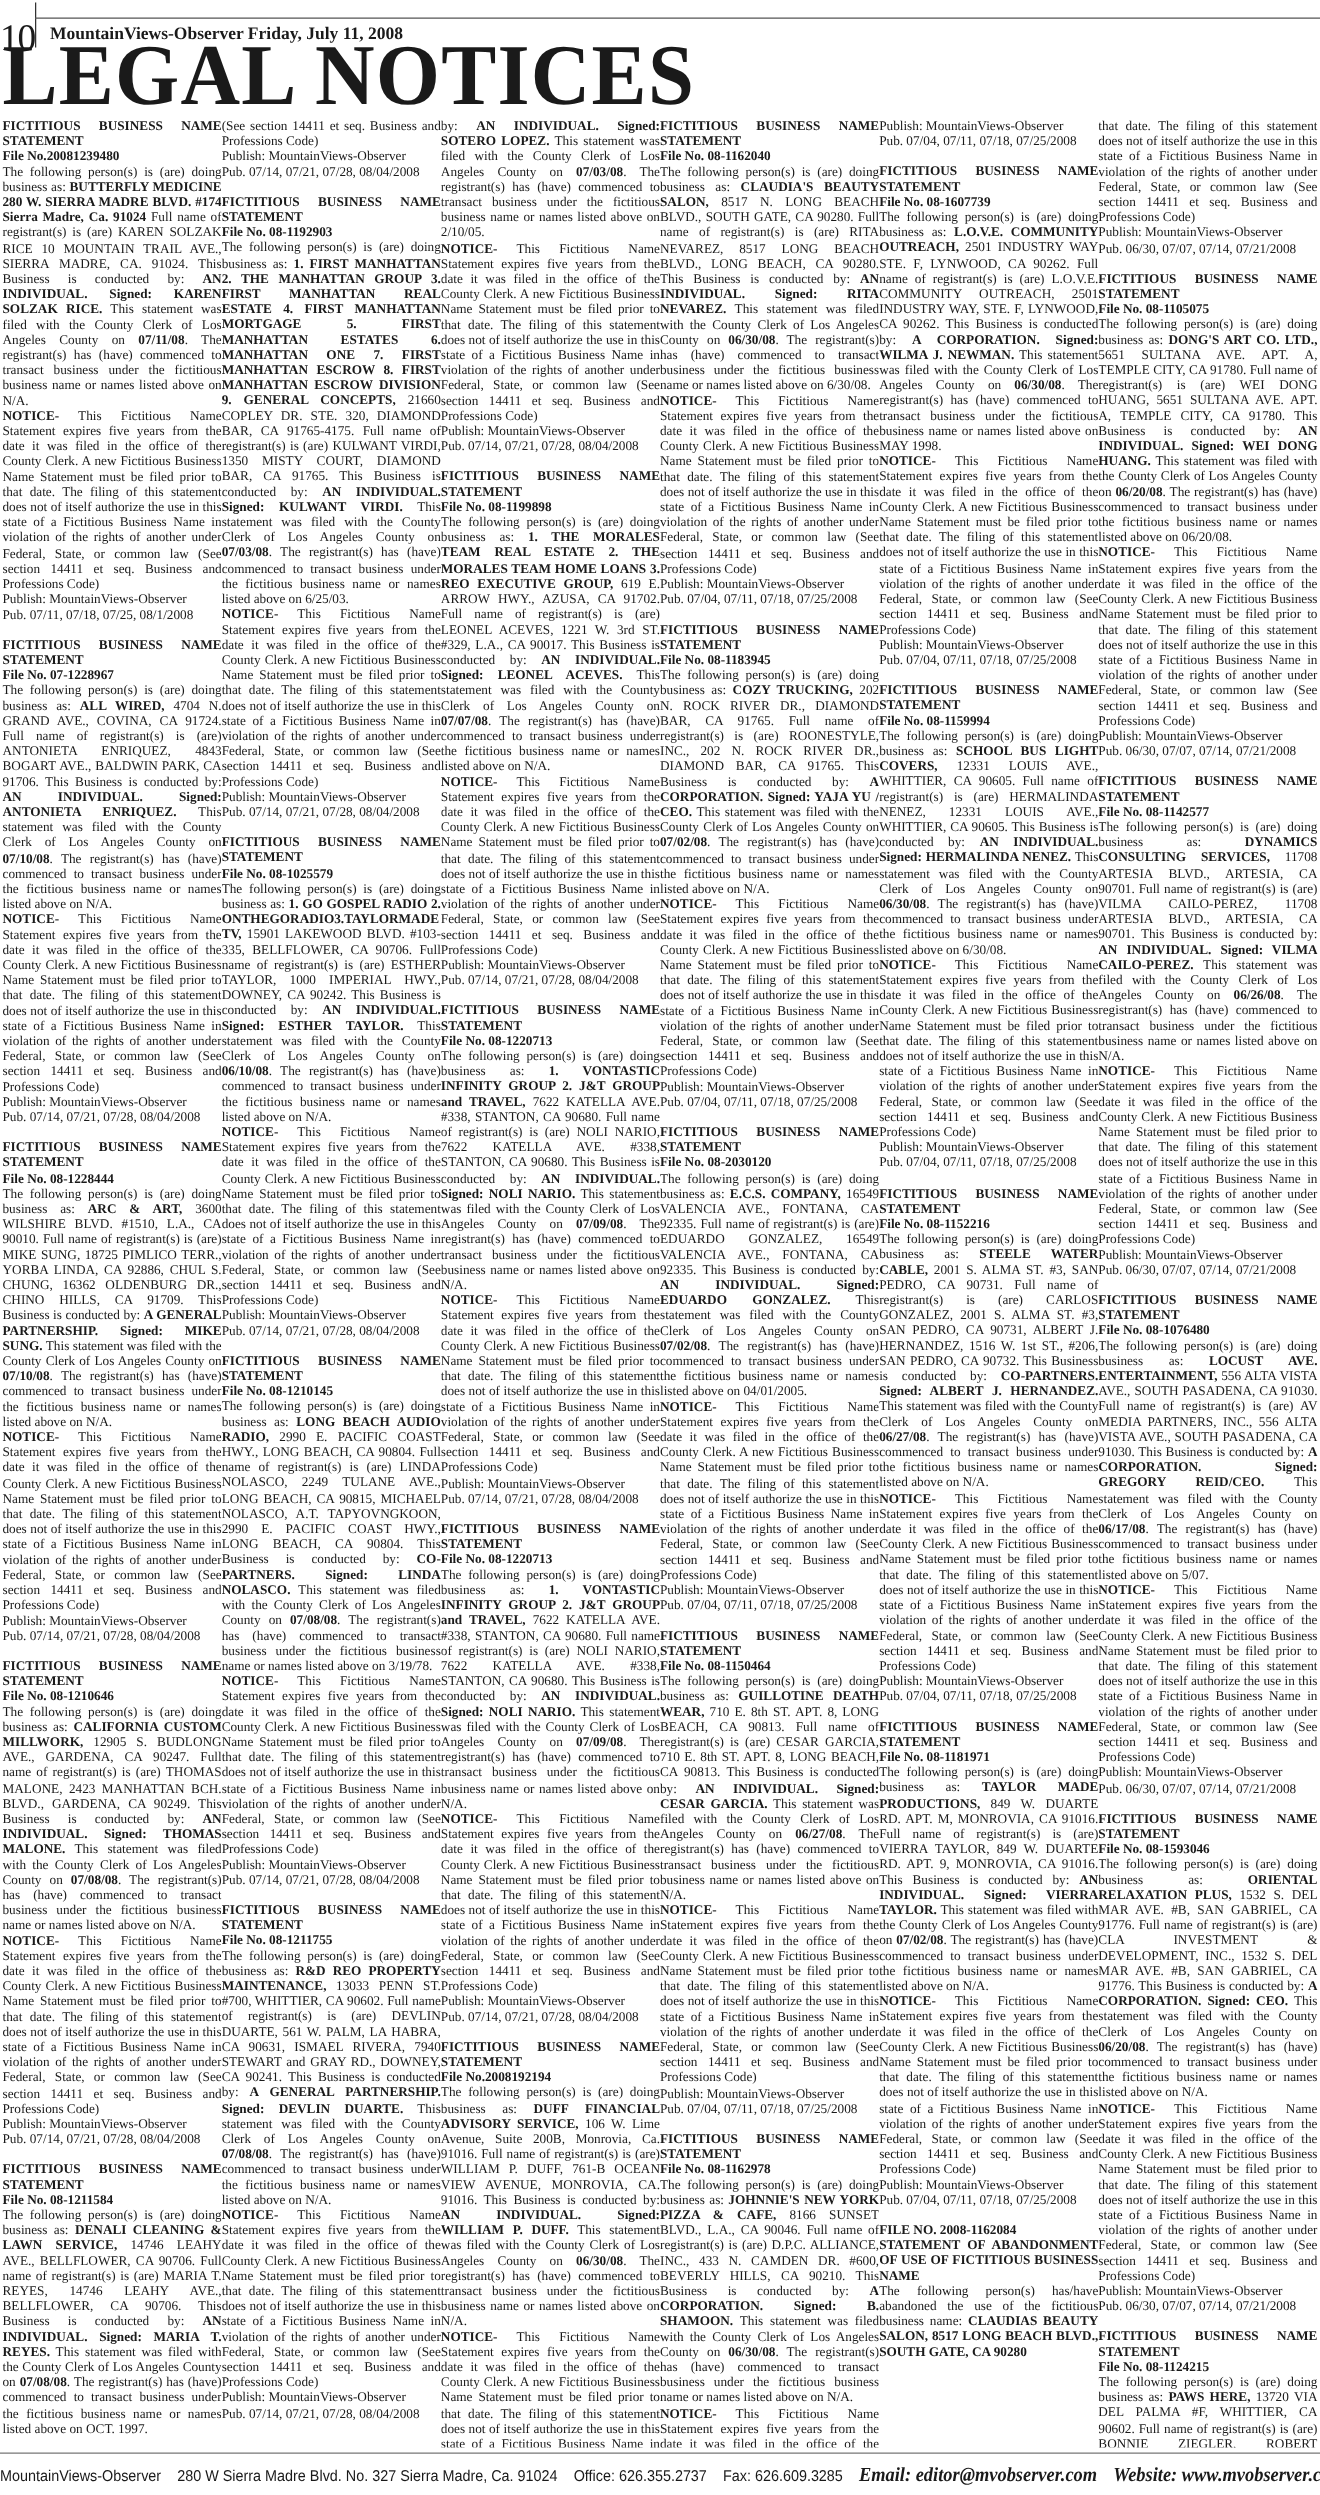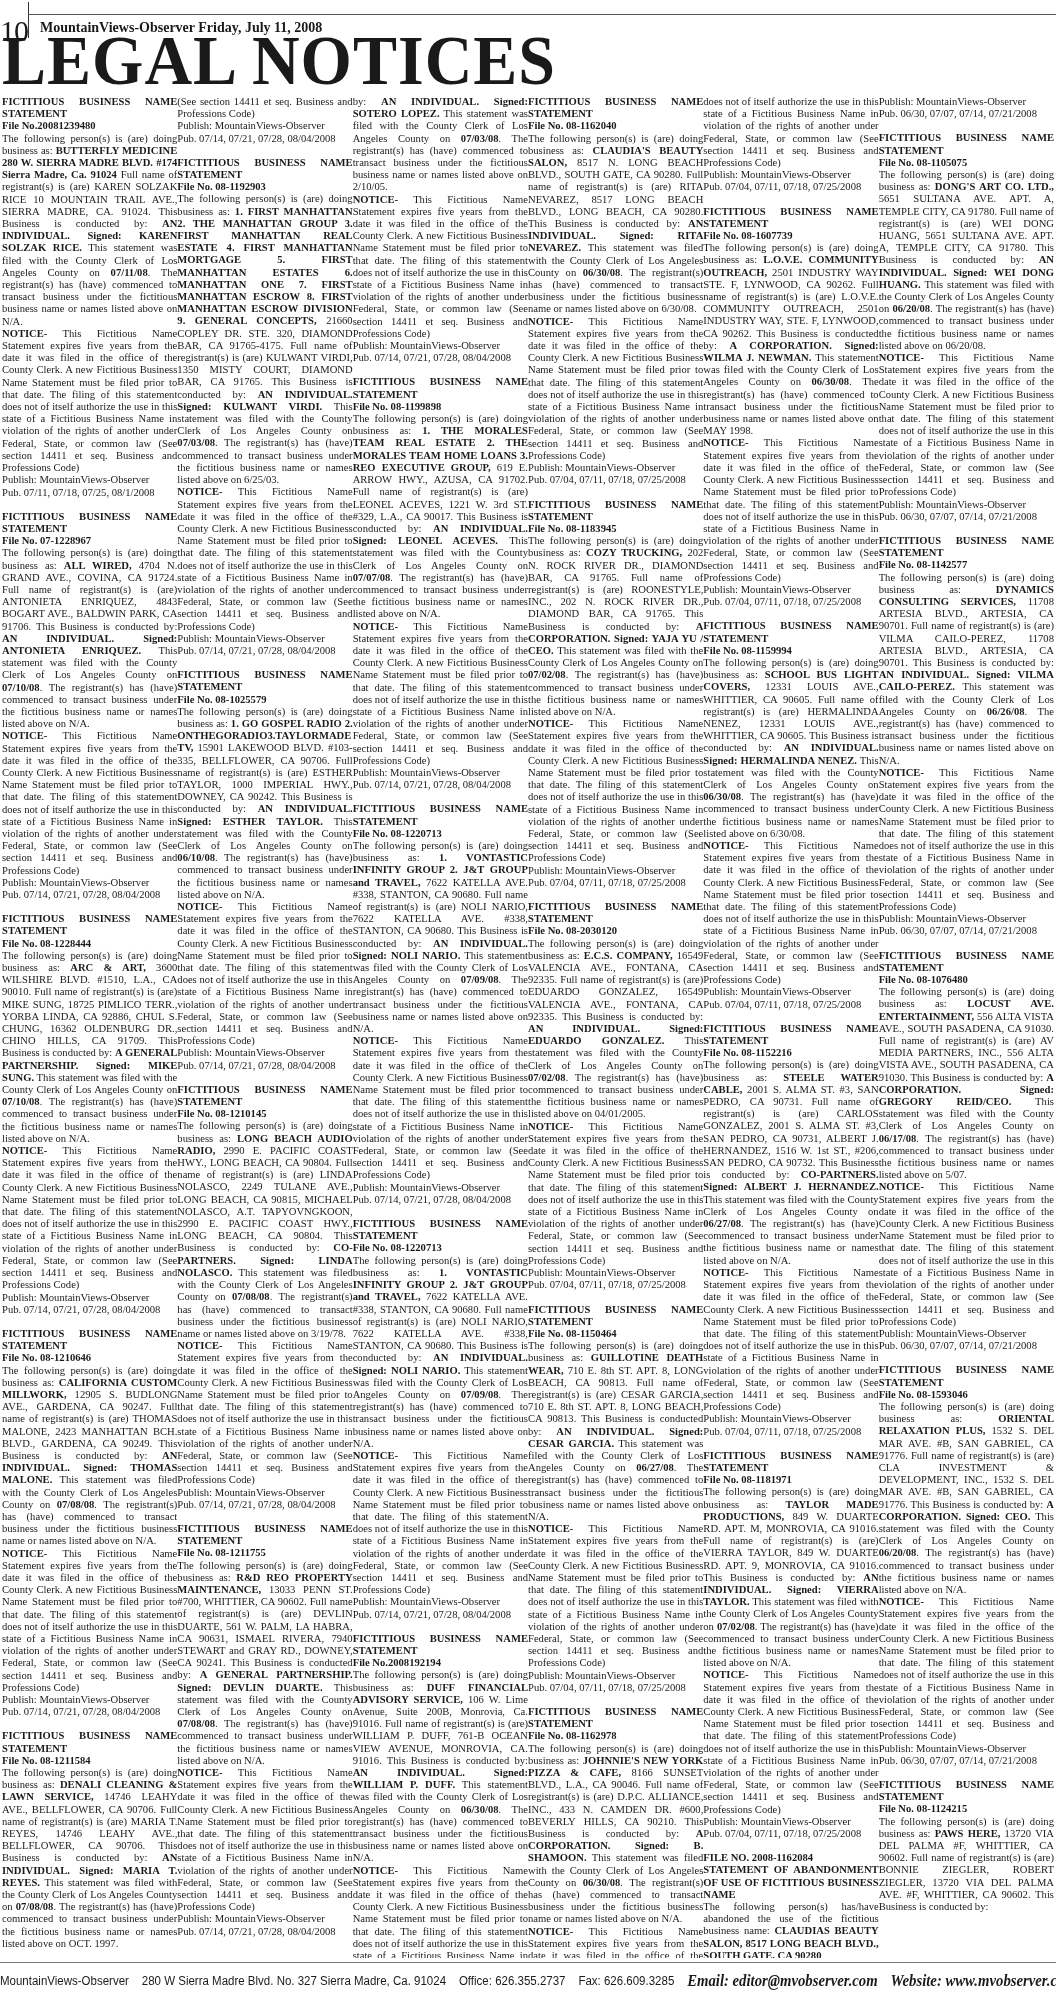--- a/index.html
+++ b/index.html
@@ -183,21 +183,20 @@
       </div>
       <div class="notice">
         <div class="h">FICTITIOUS BUSINESS NAME STATEMENT</div>
         <div class="fn">File No. 08-1162978</div>
         <p><span>The following person(s) is (are) doing business as: </span><b>JOHNNIE'S NEW YORK PIZZA &amp; CAFE,</b><span> 8166 SUNSET BLVD., L.A., CA 90046. Full name of registrant(s) is (are) D.P.C. ALLIANCE, INC., 433 N. CAMDEN DR. #600, BEVERLY HILLS, CA 90210. This Business is conducted by: </span><b>A CORPORATION. Signed: B. SHAMOON.</b><span> This statement was filed with the County Clerk of Los Angeles County on </span><b>06/30/08</b><span>. The registrant(s) has (have) commenced to transact business under the fictitious business name or names listed above on N/A.</span></p>
         <p><b>NOTICE-</b><span> This Fictitious Name Statement expires five years from the date it was filed in the office of the County Clerk. A new Fictitious Business Name Statement must be filed prior to that date. The filing of this statement does not of itself authorize the use in this state of a Fictitious Business Name in violation of the rights of another under Federal, State, or common law (See section 14411 et seq. Business and Professions Code)</span></p>
       </div>
     </div>
     <div class="col">
       <div class="notice">
-        <p>does not of itself authorize the use in this state of a Fictitious Business Name in violation of the rights of another under Federal, State, or common law (See section 14411 et seq. Business and Professions Code)</p>
         <p>Publish: MountainViews-Observer</p>
         <p>Pub. 07/04, 07/11, 07/18, 07/25/2008</p>
       </div>
       <div class="notice">
         <div class="h">FICTITIOUS BUSINESS NAME STATEMENT</div>
         <div class="fn">File No. 08-1607739</div>
         <p><span>The following person(s) is (are) doing business as: </span><b>L.O.V.E. COMMUNITY OUTREACH,</b><span> 2501 INDUSTRY WAY STE. F, LYNWOOD, CA 90262. Full name of registrant(s) is (are) L.O.V.E. COMMUNITY OUTREACH, 2501 INDUSTRY WAY, STE. F, LYNWOOD, CA 90262. This Business is conducted by: </span><b>A CORPORATION. Signed: WILMA J. NEWMAN.</b><span> This statement was filed with the County Clerk of Los Angeles County on </span><b>06/30/08</b><span>. The registrant(s) has (have) commenced to transact business under the fictitious business name or names listed above on MAY 1998.</span></p>
         <p><b>NOTICE-</b><span> This Fictitious Name Statement expires five years from the date it was filed in the office of the County Clerk. A new Fictitious Business Name Statement must be filed prior to that date. The filing of this statement does not of itself authorize the use in this state of a Fictitious Business Name in violation of the rights of another under Federal, State, or common law (See section 14411 et seq. Business and Professions Code)</span></p>
         <p>Publish: MountainViews-Observer</p>
         <p>Pub. 07/04, 07/11, 07/18, 07/25/2008</p>
@@ -227,20 +226,21 @@
         <p>Pub. 07/04, 07/11, 07/18, 07/25/2008</p>
       </div>
       <div class="notice">
         <div class="h2">FILE NO. 2008-1162084</div>
         <div class="h">STATEMENT OF ABANDONMENT OF USE OF FICTITIOUS BUSINESS NAME</div>
         <p><span>The following person(s) has/have abandoned the use of the fictitious business name: </span><b>CLAUDIAS BEAUTY SALON, 8517 LONG BEACH BLVD., SOUTH GATE, CA 90280</b></p>
       </div>
     </div>
     <div class="col">
       <div class="notice">
+        <p>that date. The filing of this statement does not of itself authorize the use in this state of a Fictitious Business Name in violation of the rights of another under Federal, State, or common law (See section 14411 et seq. Business and Professions Code)</p>
         <p>Publish: MountainViews-Observer</p>
         <p>Pub. 06/30, 07/07, 07/14, 07/21/2008</p>
       </div>
       <div class="notice">
         <div class="h">FICTITIOUS BUSINESS NAME STATEMENT</div>
         <div class="fn">File No. 08-1105075</div>
         <p><span>The following person(s) is (are) doing business as: </span><b>DONG'S ART CO. LTD.,</b><span> 5651 SULTANA AVE. APT. A, TEMPLE CITY, CA 91780. Full name of registrant(s) is (are) WEI DONG HUANG, 5651 SULTANA AVE. APT. A, TEMPLE CITY, CA 91780. This Business is conducted by: </span><b>AN INDIVIDUAL. Signed: WEI DONG HUANG.</b><span> This statement was filed with the County Clerk of Los Angeles County on </span><b>06/20/08</b><span>. The registrant(s) has (have) commenced to transact business under the fictitious business name or names listed above on 06/20/08.</span></p>
         <p><b>NOTICE-</b><span> This Fictitious Name Statement expires five years from the date it was filed in the office of the County Clerk. A new Fictitious Business Name Statement must be filed prior to that date. The filing of this statement does not of itself authorize the use in this state of a Fictitious Business Name in violation of the rights of another under Federal, State, or common law (See section 14411 et seq. Business and Professions Code)</span></p>
         <p>Publish: MountainViews-Observer</p>
         <p>Pub. 06/30, 07/07, 07/14, 07/21/2008</p>

